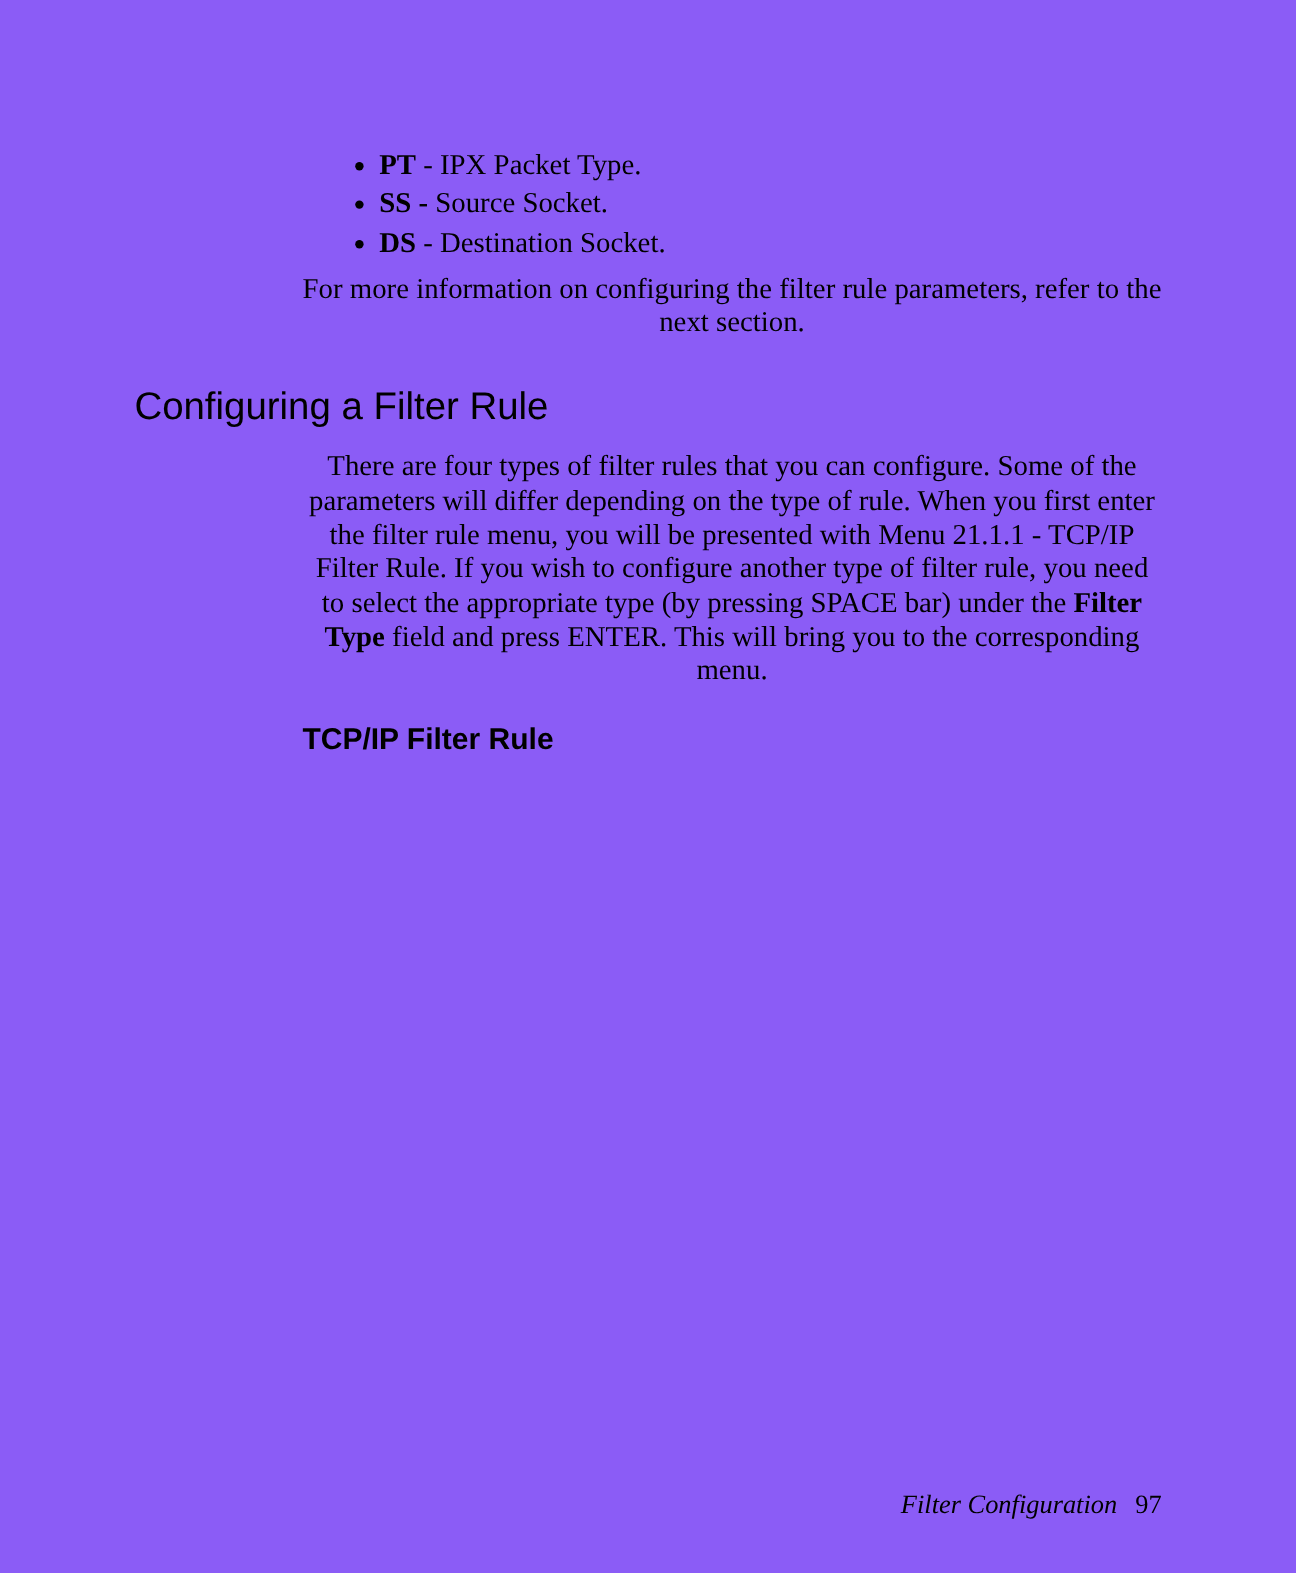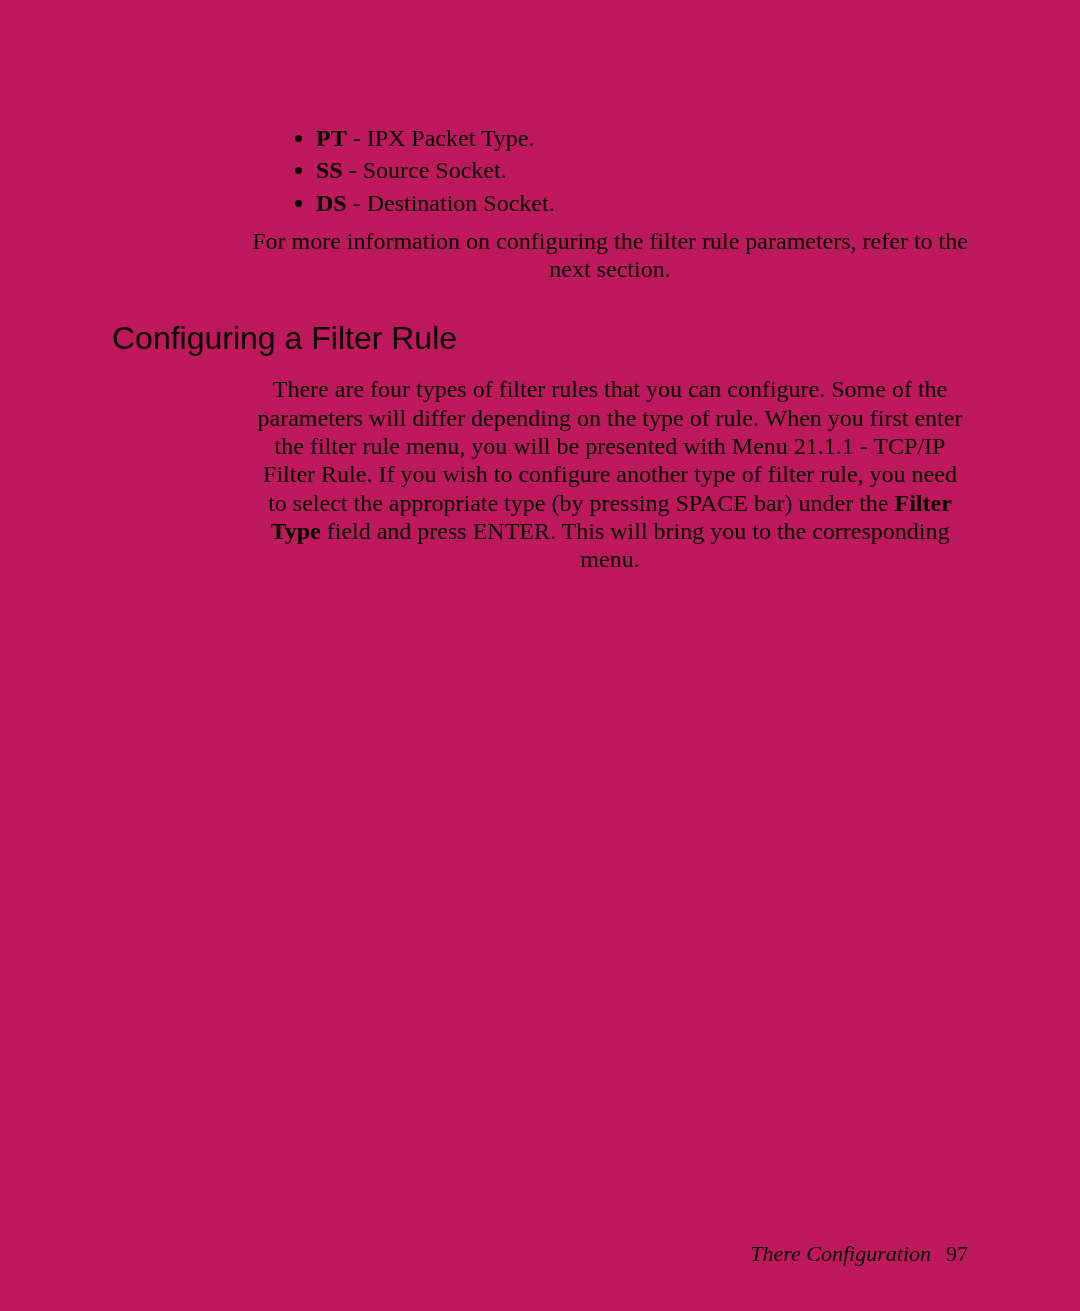--- a/index.html
+++ b/index.html
@@ -10,21 +10,21 @@
     font-size: 24px;
     color: #000000;
     line-height: 1.18;
   }
   .page {
     box-sizing: border-box;
     width: 1080px;
     height: 1311px;
     padding: 120px 112px 32px 112px;
     position: relative;
-    background: #be185d;
+    background: #8b5cf6;
   }
   .body-col {
     margin-left: 140px;
   }
   ul.acronyms {
     list-style: disc;
     padding-left: 64px;
     margin: 0 0 10px 0;
   }
   ul.acronyms li {
@@ -82,20 +82,21 @@
 
   </div>
 
   <h2 class="section">Configuring a Filter Rule</h2>
 
   <div class="body-col">
     <p class="para">
       <span>There are four types of filter rules that you can configure. Some of the parameters will differ depending on the type of rule. When you first enter the filter rule menu, you will be presented with Menu 21.1.1 - TCP/IP Filter Rule. If you wish to configure another type of filter rule, you need to select the appropriate type (by pressing SPACE bar) under the </span><span class="bold">Filter Type</span><span> field and press ENTER. This will bring you to the corresponding menu.</span>
     </p>
 
+    <h3 class="subsection">TCP/IP Filter Rule</h3>
 
   </div>
 
   <div class="footer">
-    <span>There Configuration</span>&nbsp;&nbsp;<span class="fnum">97</span>
+    <span>Filter Configuration</span>&nbsp;&nbsp;<span class="fnum">97</span>
   </div>
 
 </div>
 
 </body></html>

